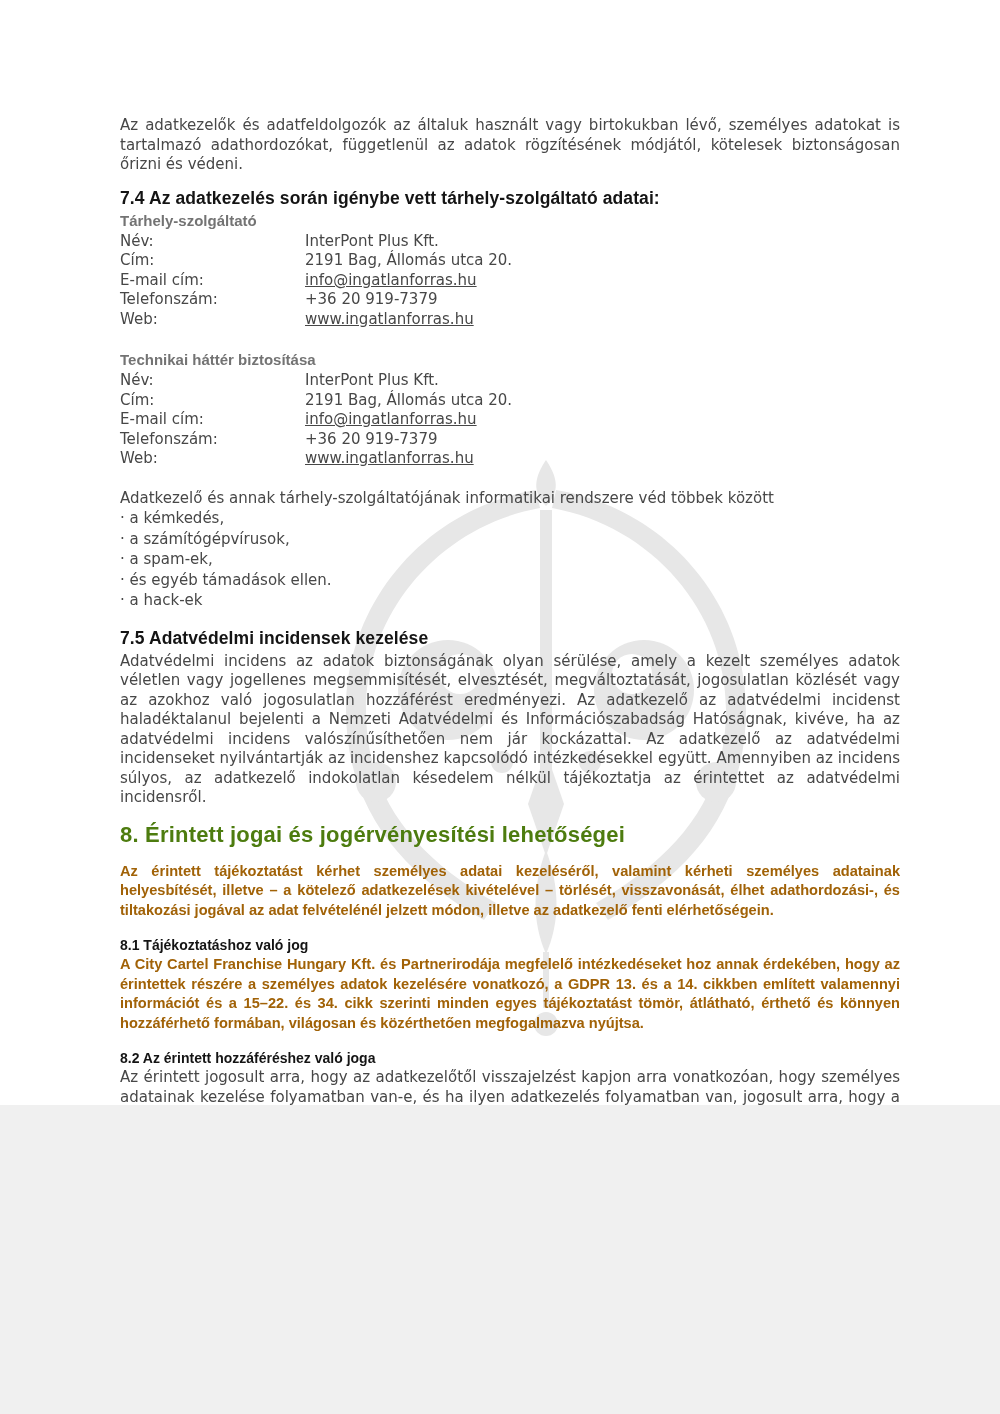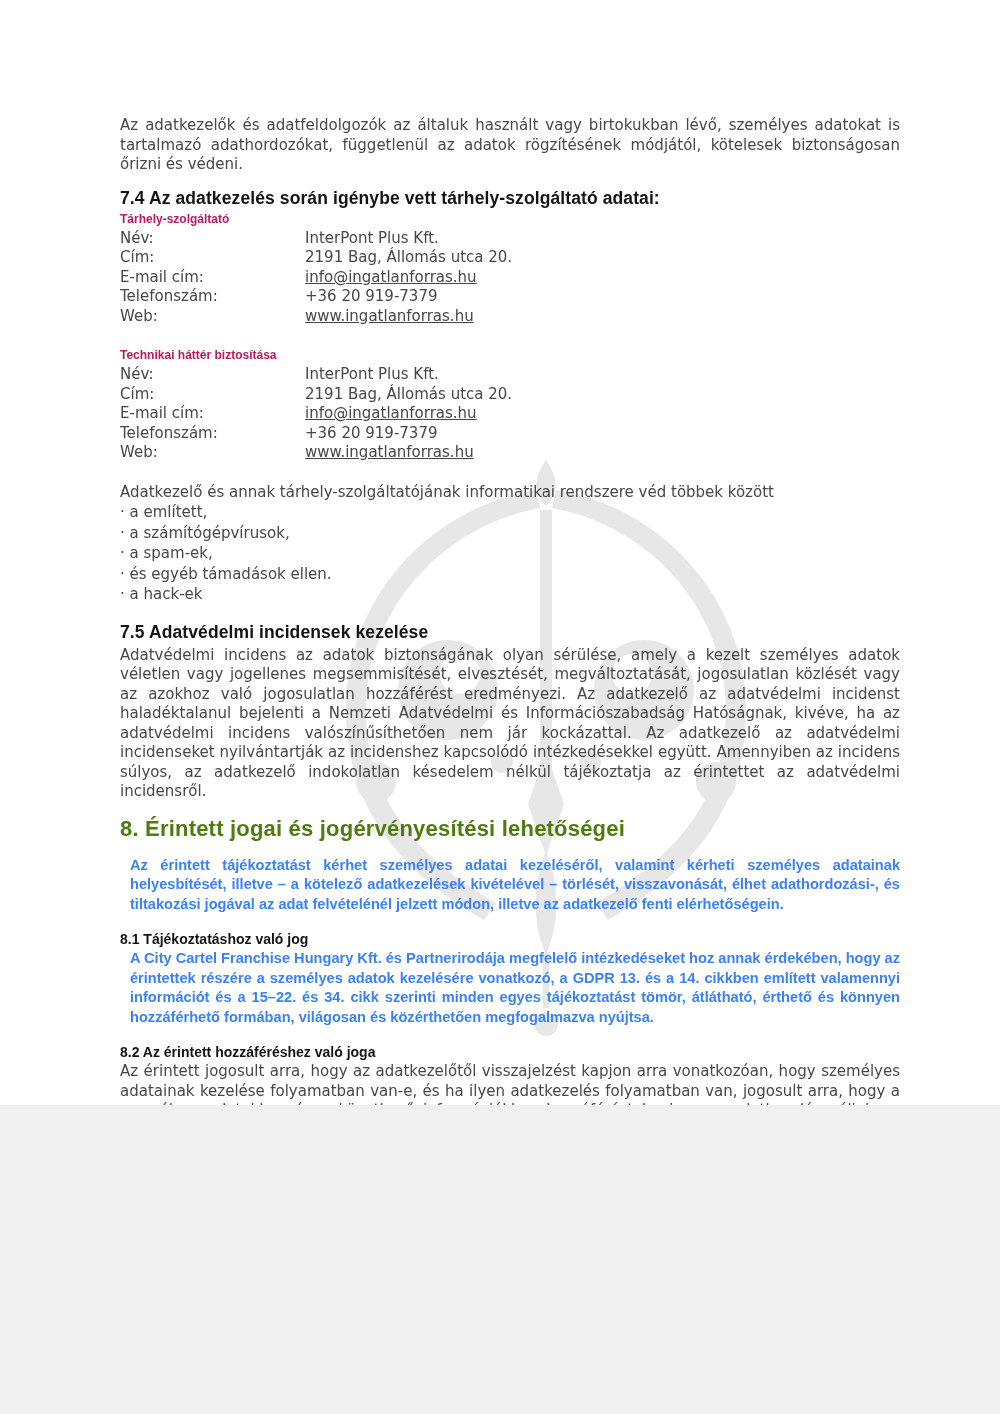--- a/index.html
+++ b/index.html
@@ -13,37 +13,37 @@
 
   .body-p {
     font-size:15px; line-height:19.5px; text-align:justify;
     color:#474747; margin:0;
   }
   .h-section {
     font-family:"Liberation Sans", sans-serif; font-size:17.5px; font-weight:700;
     color:#141414; margin:13px 0 3px 0; letter-spacing:0.1px;
   }
   .h-block {
-    font-family:"Liberation Sans", sans-serif; font-size:12px; font-weight:700;
-    color:#be185d; margin:0 0 3px 0;
+    font-family:"Liberation Sans", sans-serif; font-size:15px; font-weight:700;
+    color:#737373; margin:0 0 3px 0;
   }
   .h-block.second { margin-top:22px; }
   .contact { font-size:15px; line-height:19.5px; color:#474747; }
   .contact-row { display:grid; grid-template-columns:185px 1fr; }
   .link { text-decoration:underline; color:#474747; cursor:pointer; }
   .protect-intro { margin-top:20px; }
   .bullets { margin:0; font-size:15px; line-height:20.5px; color:#474747; }
   .h-75 { margin-top:17px; }
   .h-big {
     font-family:"Liberation Sans", sans-serif; font-size:22px; font-weight:800;
     color:#4d7c0f; margin:14px 0 0 0; letter-spacing:0.2px;
   }
   .cond {
-    font-family:"Liberation Sans", sans-serif; font-weight:700; color:#3b82f6;
-    font-size:14.6px; line-height:19.5px; text-align:justify; margin:14px 0 0 10px;
+    font-family:"Liberation Sans", sans-serif; font-weight:700; color:#a16207;
+    font-size:14.6px; line-height:19.5px; text-align:justify; margin:14px 0 0 0;
   }
   .h-cond {
     font-family:"Liberation Sans", sans-serif; font-weight:700; color:#141414;
     font-size:14px; margin:17px 0 2px 0;
   }
   .cond.sub { margin-top:0; }
   .last-justify { text-align-last:justify; }
   .page-number {
     position:absolute; left:0; width:100%; top:1314px; text-align:center;
     font-size:19px; color:#555555; z-index:1;
@@ -128,21 +128,21 @@
         <span>+36 20 919-7379</span>
       </div>
       <div class="contact-row">
         <span>Web:</span>
         <span class="link">www.ingatlanforras.hu</span>
       </div>
     </div>
 
     <p class="body-p protect-intro">Adatkezelő és annak tárhely-szolgáltatójának informatikai rendszere véd többek között</p>
     <div class="bullets">
-      <div>· a említett,</div>
+      <div>· a kémkedés,</div>
       <div>· a számítógépvírusok,</div>
       <div>· a spam-ek,</div>
       <div>· és egyéb támadások ellen.</div>
       <div>· a hack-ek</div>
     </div>
 
     <div class="h-section h-75">7.5 Adatvédelmi incidensek kezelése</div>
     <p class="body-p">Adatvédelmi incidens az adatok biztonságának olyan sérülése, amely a kezelt személyes adatok véletlen vagy jogellenes megsemmisítését, elvesztését, megváltoztatását, jogosulatlan közlését vagy az azokhoz való jogosulatlan hozzáférést eredményezi. Az adatkezelő az adatvédelmi incidenst haladéktalanul bejelenti a Nemzeti Adatvédelmi és Információszabadság Hatóságnak, kivéve, ha az adatvédelmi incidens valószínűsíthetően nem jár kockázattal. Az adatkezelő az adatvédelmi incidenseket nyilvántartják az incidenshez kapcsolódó intézkedésekkel együtt. Amennyiben az incidens súlyos, az adatkezelő indokolatlan késedelem nélkül tájékoztatja az érintettet az adatvédelmi incidensről.</p>
 
     <div class="h-big">8. Érintett jogai és jogérvényesítési lehetőségei</div>

